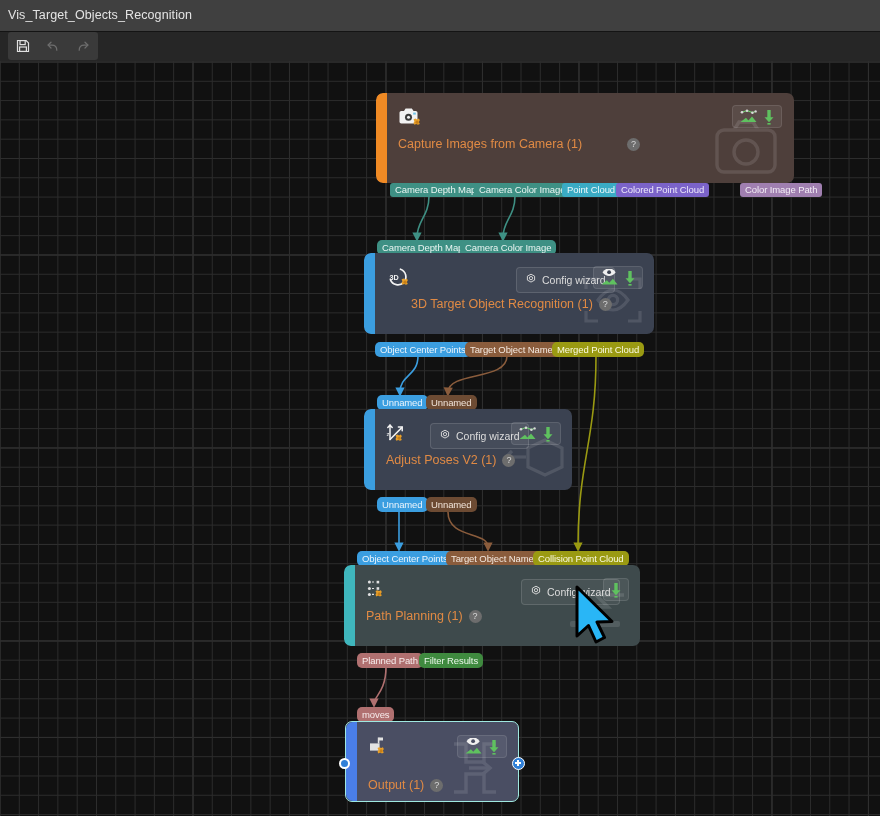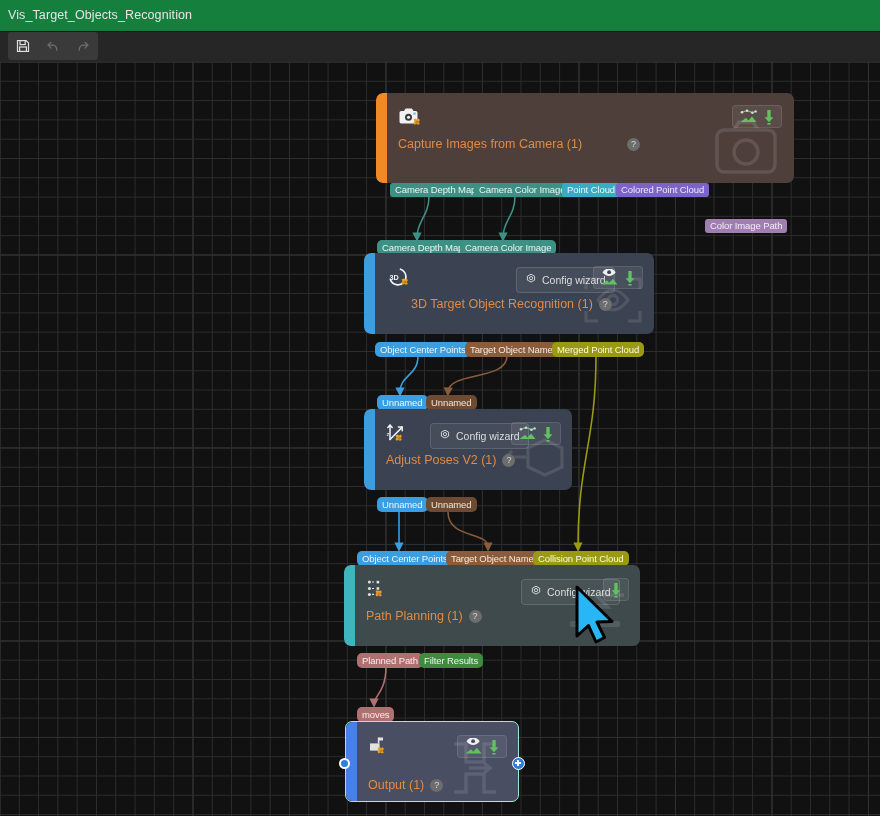--- a/index.html
+++ b/index.html
@@ -10,21 +10,21 @@
     width: 880px; height: 816px;
     overflow: hidden;
     font-family: "Liberation Sans", sans-serif;
     -webkit-font-smoothing: antialiased;
   }
 
   
   #titlebar {
     position: absolute; left: 0; top: 0;
     width: 880px; height: 32px;
-    background: #15803d;
+    background: #404040;
     border-bottom: 1px solid #141414;
     box-sizing: border-box;
   }
   #titlebar .title {
     position: absolute; left: 8px; top: 8px;
     font-size: 12.5px; color: #e4e4e4;
     letter-spacing: .1px;
     white-space: nowrap;
   }
 
@@ -280,21 +280,21 @@
       </span>
     </div>
 
   </div>
 
   <div>
     <span class="port" style="left:390px; top:122px; background:#3e9084; color:#e9f5f2;">Camera Depth Map</span>
     <span class="port" style="left:474px; top:122px; background:#3e9084; color:#e9f5f2;">Camera Color Image</span>
     <span class="port" style="left:562px; top:122px; background:#3aabc4; color:#ecf8fb;">Point Cloud</span>
     <span class="port" style="left:616px; top:122px; background:#7b63c9; color:#ece8fb;">Colored Point Cloud</span>
-    <span class="port" style="left:705px; top:122px; background:#a07fb0; color:#f2ecf5;margin-top:36px;">Color Image Path</span>
+    <span class="port" style="left:740px; top:122px; background:#a07fb0; color:#f2ecf5;">Color Image Path</span>
   </div>
 
   <div>
     <span class="port rounded" style="left:377px; top:179px; background:#3e9084; color:#e9f5f2;">Camera Depth Map</span>
     <span class="port rounded" style="left:460px; top:179px; background:#3e9084; color:#e9f5f2;">Camera Color Image</span>
   </div>
 
   <div class="node" style="left:364px; top:192px; width:290px; height:81px; background:#3b4251;">
     <div class="accent" style="background:#3b9ee0;"></div>
 

